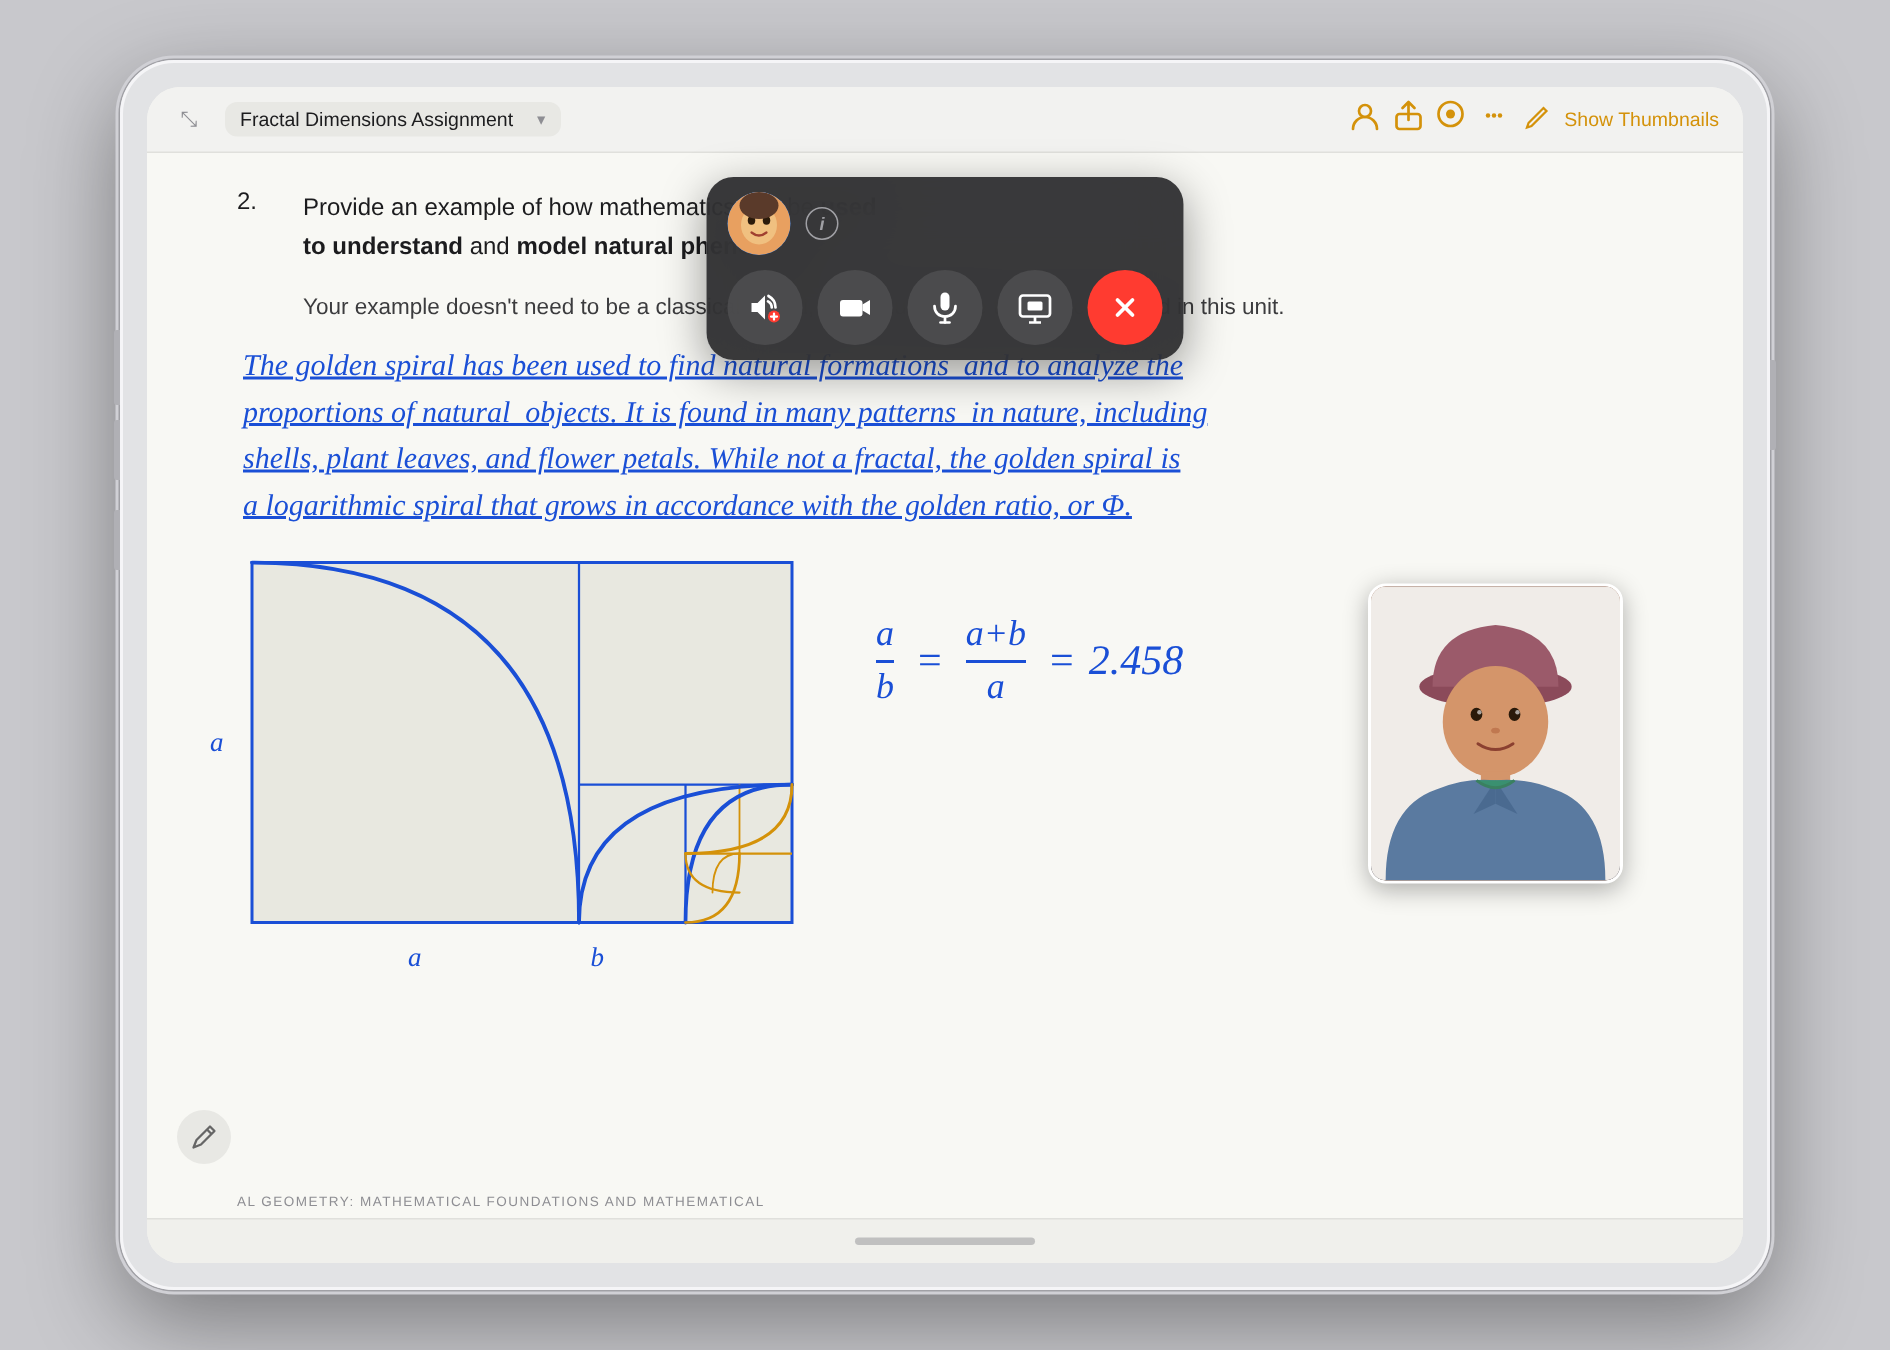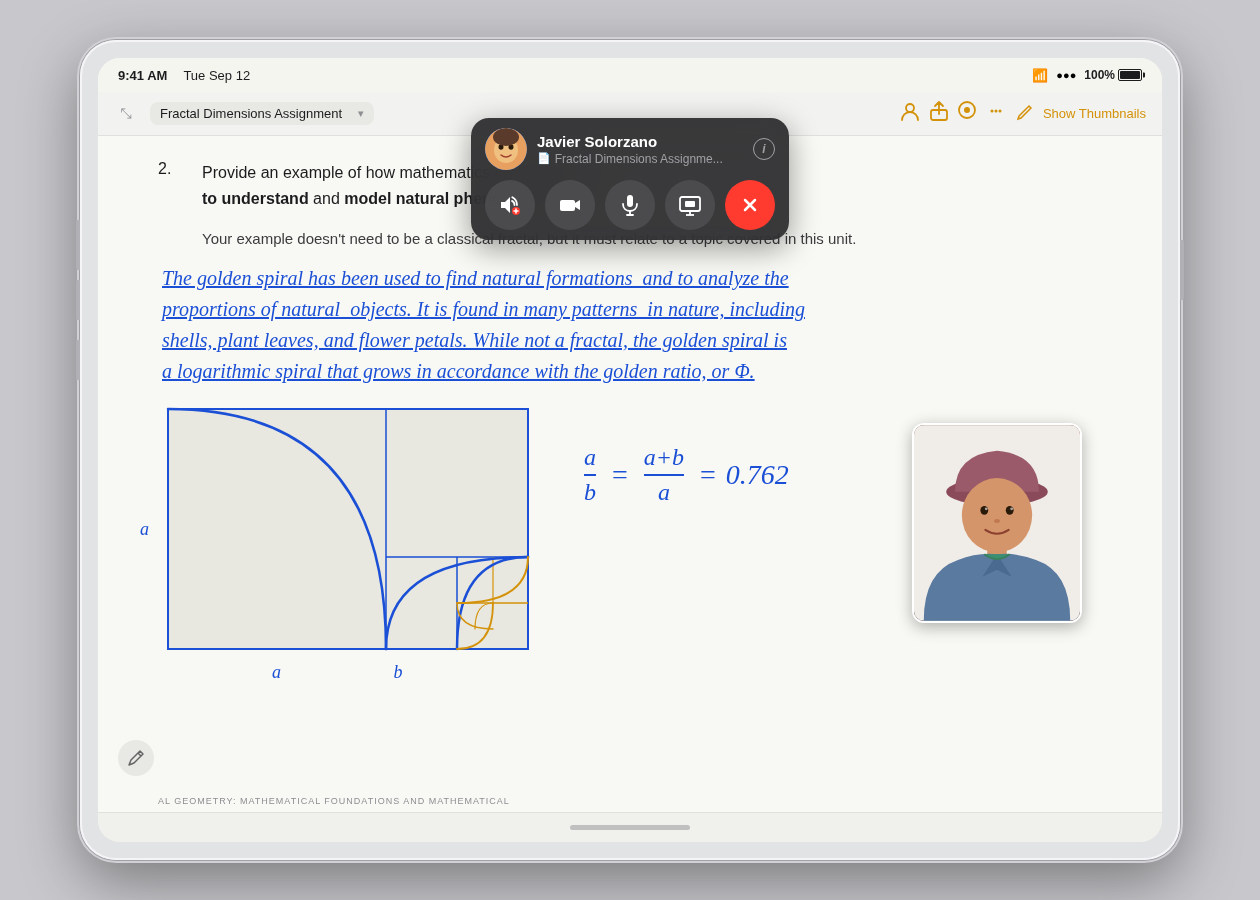--- a/index.html
+++ b/index.html
@@ -454,36 +454,20 @@
 <body>
 
 <div class="ipad-shell">
 
   <div class="side-btn vol-btn-1" style="height:40px;"></div>
   <div class="side-btn vol-btn-2" style="height:40px;"></div>
   <div class="side-btn vol-btn-3" style="height:60px; left: auto; right: -4px; top: 200px; border-radius: 0 2px 2px 0;"></div>
 
   <div class="ipad-screen">
 
-    <div class="status-bar">
-      <div style="display:flex; align-items:center; gap:8px;">
-        <span class="status-time">9:41 AM</span>
-        <span class="status-date">Tue Sep 12</span>
-      </div>
-      <div class="status-right">
-        <span style="font-size:13px;">📶</span>
-        <span style="font-size:11px;">●●●</span>
-        <div class="battery-indicator">
-          <span style="font-size:12px;">100%</span>
-          <div class="battery-bar">
-            <div class="battery-fill"></div>
-          </div>
-        </div>
-      </div>
-    </div>
 
     <div class="toolbar">
       <div class="toolbar-collapse-btn">
         <span>⤡</span>
       </div>
       <div class="toolbar-doc-name">
         <span style="font-size:13px;">Fractal Dimensions Assignment</span>
         <span style="font-size:11px; color:#8e8e93;">▾</span>
       </div>
       <div class="toolbar-spacer"></div>
@@ -582,21 +566,21 @@
                 <span class="math-fraction">
                   <span class="num" style="font-family:Georgia,serif; font-style:italic; color:#1a4fd6;">a</span>
                   <span class="den" style="font-family:Georgia,serif; font-style:italic; color:#1a4fd6;">b</span>
                 </span>
                 <span style="color:#1a4fd6; font-style:normal; font-size:28px;">=</span>
                 <span class="math-fraction">
                   <span class="num" style="font-family:Georgia,serif; font-style:italic; color:#1a4fd6;">a+b</span>
                   <span class="den" style="font-family:Georgia,serif; font-style:italic; color:#1a4fd6;">a</span>
                 </span>
                 <span style="color:#1a4fd6; font-style:normal; font-size:28px;">=</span>
-                <span style="font-family:Georgia,serif; color:#1a4fd6; font-size:28px; font-style:italic;">0.762</span>
+                <span style="font-family:Georgia,serif; color:#1a4fd6; font-size:28px; font-style:italic;">2.458</span>
               </span>
             </div>
           </div>
 
           <div class="video-thumbnail">
             <div class="video-person">
 
               <svg width="170" height="200" viewBox="0 0 170 200" xmlns="http://www.w3.org/2000/svg">
 
                 <rect width="170" height="200" fill="#f0ece8"></rect>
@@ -653,27 +637,20 @@
         <div class="facetime-avatar">
 
           <svg width="42" height="42" viewBox="0 0 42 42" xmlns="http://www.w3.org/2000/svg">
             <circle cx="21" cy="21" r="21" fill="#e8a060"></circle>
             <ellipse cx="21" cy="22" rx="12" ry="13" fill="#f0c080"></ellipse>
             <ellipse cx="16" cy="19" rx="2.5" ry="2.8" fill="#2a1a0a"></ellipse>
             <ellipse cx="26" cy="19" rx="2.5" ry="2.8" fill="#2a1a0a"></ellipse>
             <path d="M 16 27 Q 21 31 26 27" stroke="#a04030" stroke-width="1.5" fill="none" stroke-linecap="round"></path>
             <ellipse cx="21" cy="9" rx="13" ry="9" fill="#5a3a2a"></ellipse>
           </svg>
-        </div>
-        <div class="facetime-user-info">
-          <div class="facetime-user-name">Javier Solorzano</div>
-          <div class="facetime-doc-name">
-            <span style="font-size:11px;">📄</span>
-            <span>Fractal Dimensions Assignme...</span>
-          </div>
         </div>
         <div class="facetime-info-btn">
           <span style="font-size:12px; font-style:italic; font-weight:700;">i</span>
         </div>
       </div>
       <div class="facetime-controls">
         <div class="ft-btn" title="Speaker">
           <svg width="24" height="24" viewBox="0 0 24 24" fill="none">
             <path d="M3 9v6h4l5 5V4L7 9H3z" fill="white"></path>
             <path d="M16.5 12c0-1.8-1-3.3-2.5-4.1M19 12c0-3.3-1.9-6.2-4.7-7.7" stroke="white" stroke-width="1.8" stroke-linecap="round"></path>

